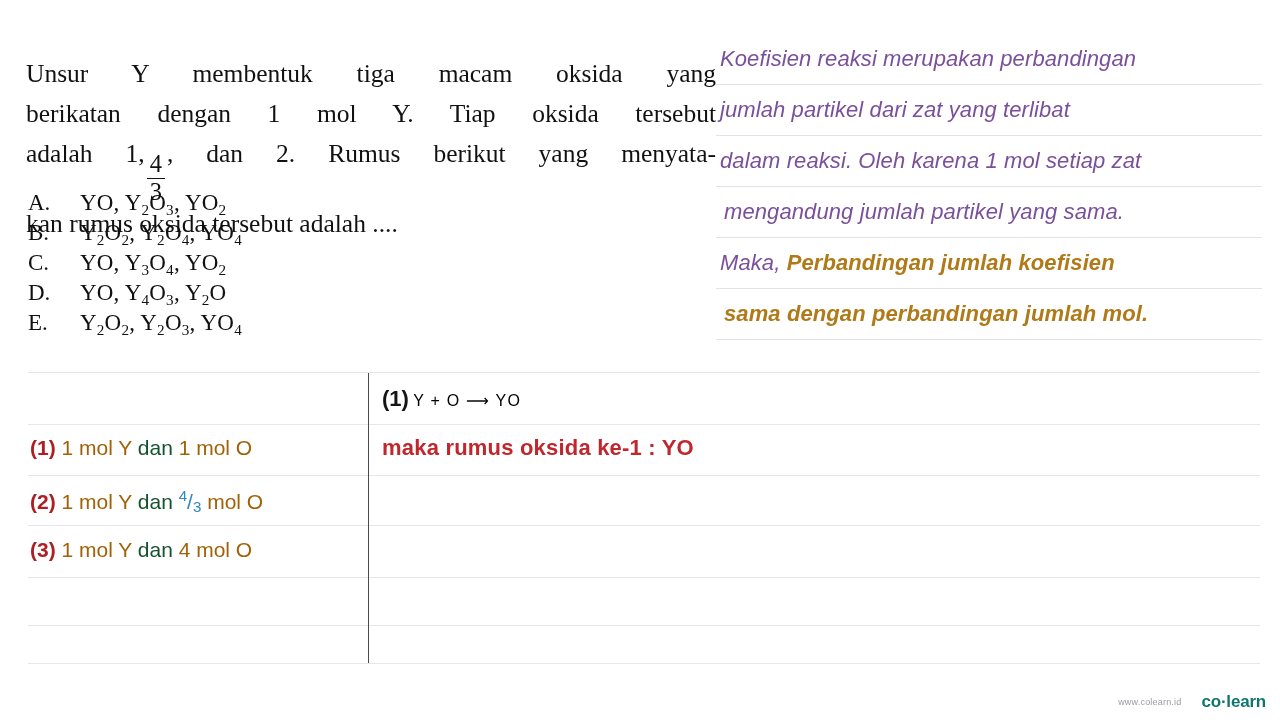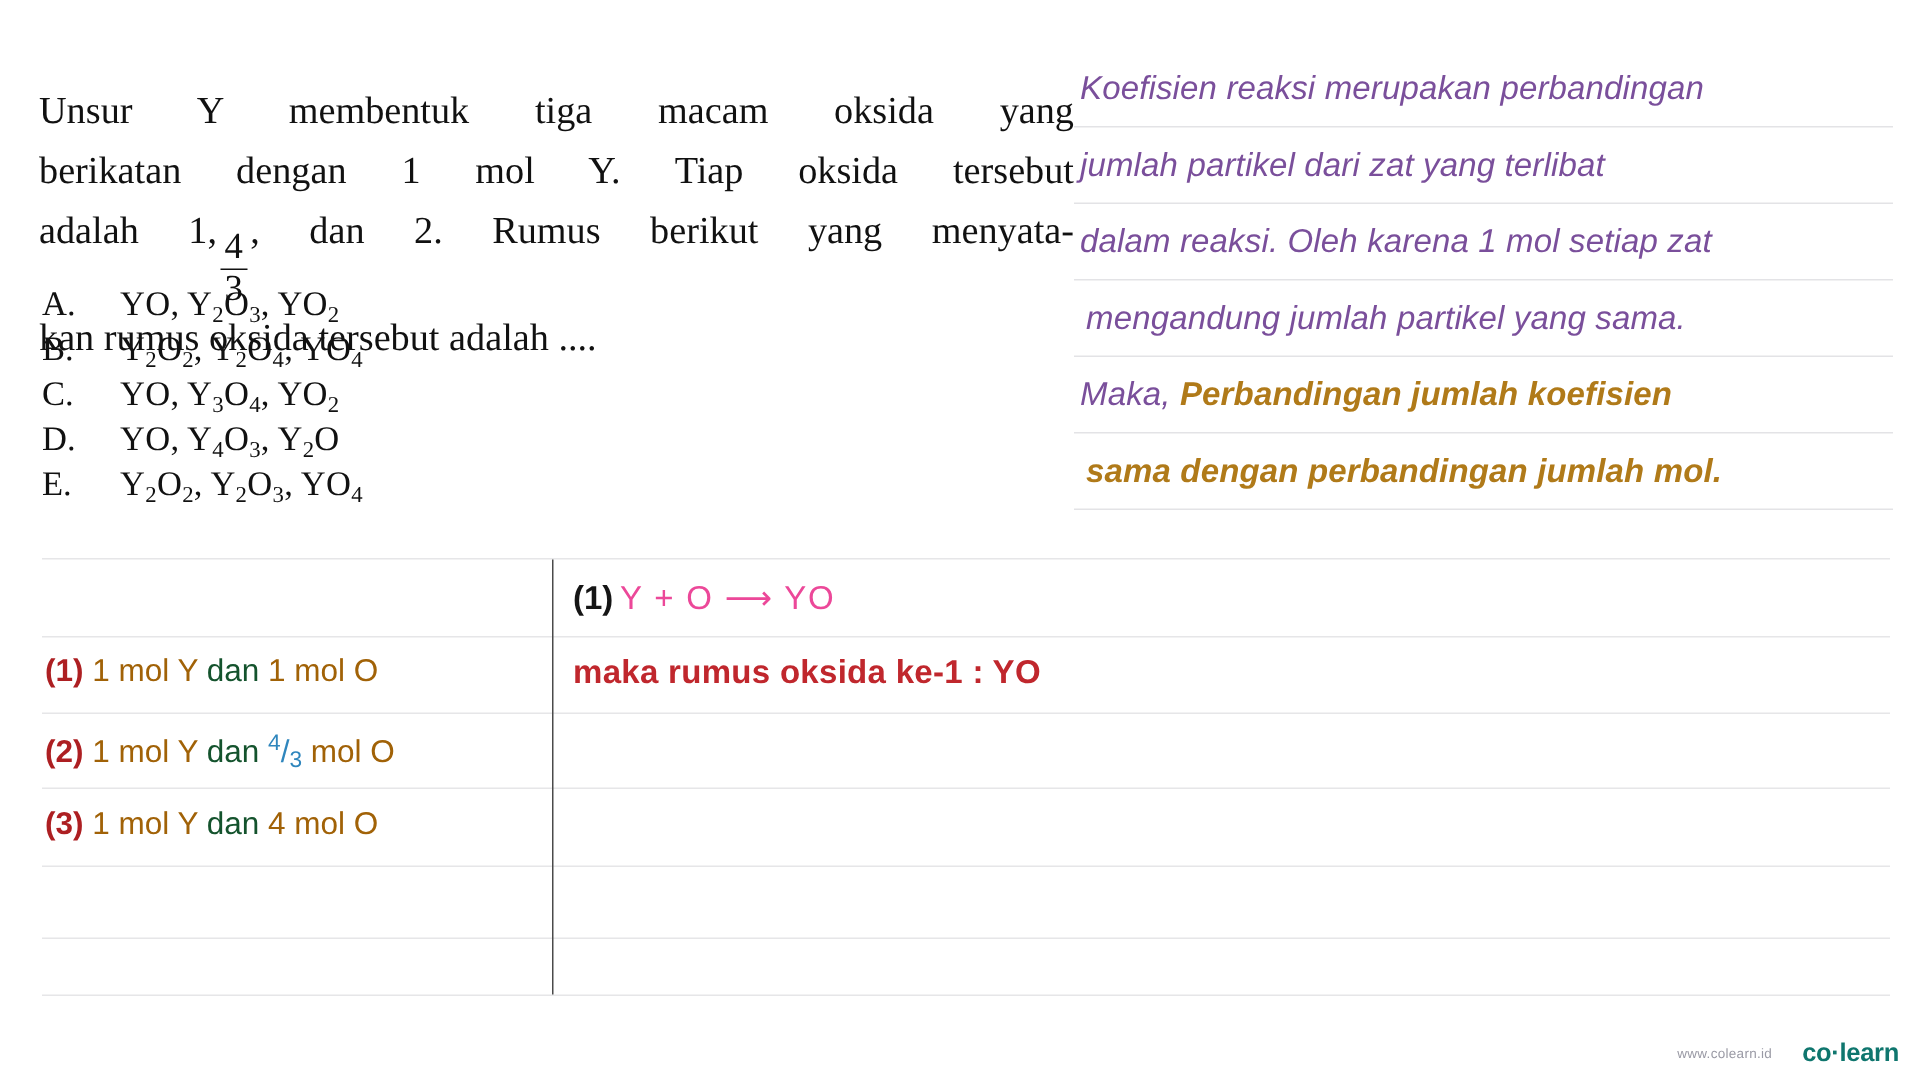--- a/index.html
+++ b/index.html
@@ -183,22 +183,22 @@
   .inline-frac sub {
     font-size: 0.72em;
     vertical-align: -0.22em;
   }
   .rxn-index {
     color: #151515;
     font-weight: bold;
     font-size: 22px;
   }
   .rxn {
-    color: #ec4899;
-    font-size: 22px;
+    color: #000000;
+    font-size: 16px;
     letter-spacing: 1.2px;
   }
   .concl {
     color: #c0272d;
     font-weight: bold;
     font-size: 22px;
     letter-spacing: 0.2px;
   }
 
   

